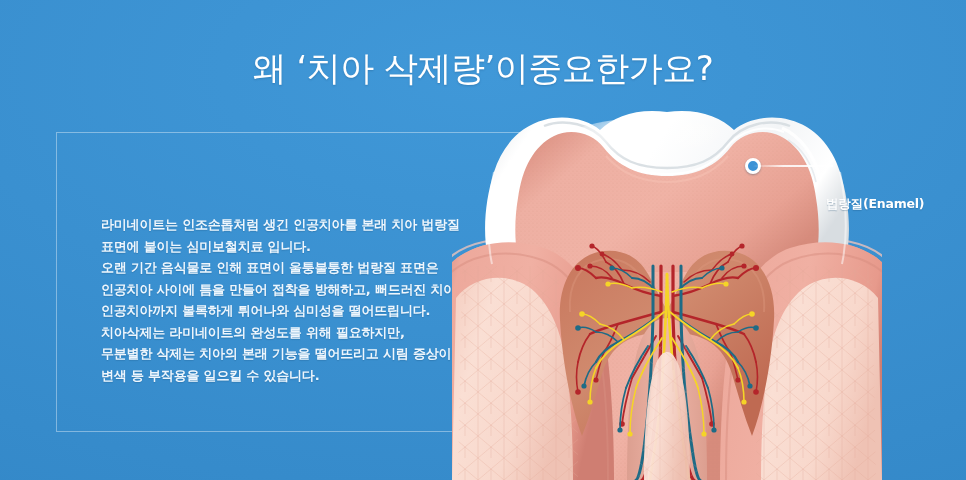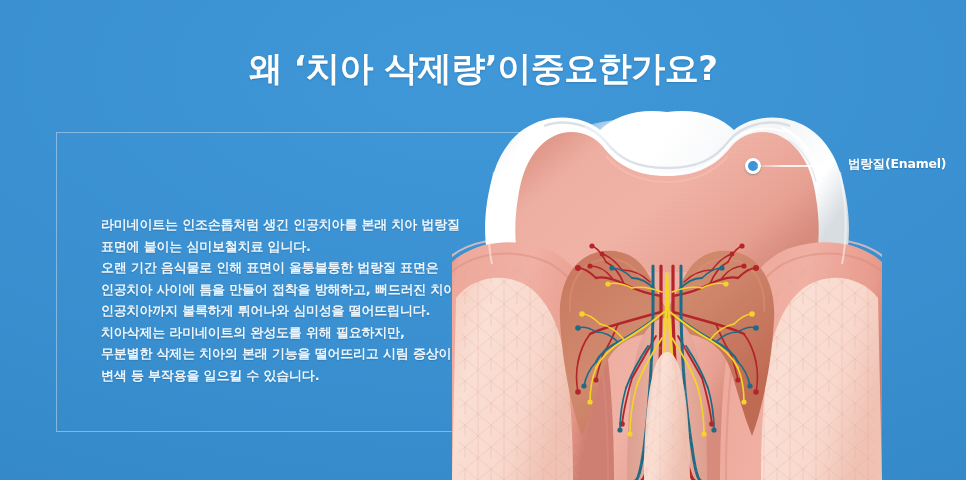--- a/index.html
+++ b/index.html
@@ -14,21 +14,21 @@
     background: radial-gradient(120% 120% at 50% 15%, #4098d8 0%, #3a90d0 45%, #3286c6 100%);
     overflow:hidden;
   }
 
   
   #title {
     position:absolute; left:0; top:46px; width:966px;
     text-align:center;
     color:#ffffff;
     font-size:34px;
-    font-weight:bold;
+    font-weight:normal;
     letter-spacing:-0.5px;
     text-shadow:0 1px 2px rgba(20,70,110,0.28);
     white-space:nowrap;
   }
 
   
   #panel {
     position:absolute;
     left:56px; top:132px; width:520px; height:300px;
     border:1px solid rgba(255,255,255,0.38);
@@ -74,21 +74,21 @@
     top:-2px;
     color:#ffffff;
     font-size:12.5px;
     font-weight:bold;
     letter-spacing:-0.2px;
     white-space:nowrap;
     text-shadow:0 1px 1px rgba(20,70,110,0.3);
   }
   #callout-enamel  { left:745px; top:158px; width:215px; }
   #callout-enamel  .leader { width:80px; }
-  #callout-enamel  .ctext  { left:103px; }
+  #callout-enamel  .ctext  { left:81px;margin-top:40px; }
   #callout-dentine { left:745px; top:200px; width:215px; }
   #callout-dentine .leader { width:80px; }
   #callout-dentine .ctext  { left:90px; }
 </style>
 </head>
 <body>
 
 <div id="stage">
 
   <div id="title">왜 ‘치아 삭제량’이중요한가요?</div>

